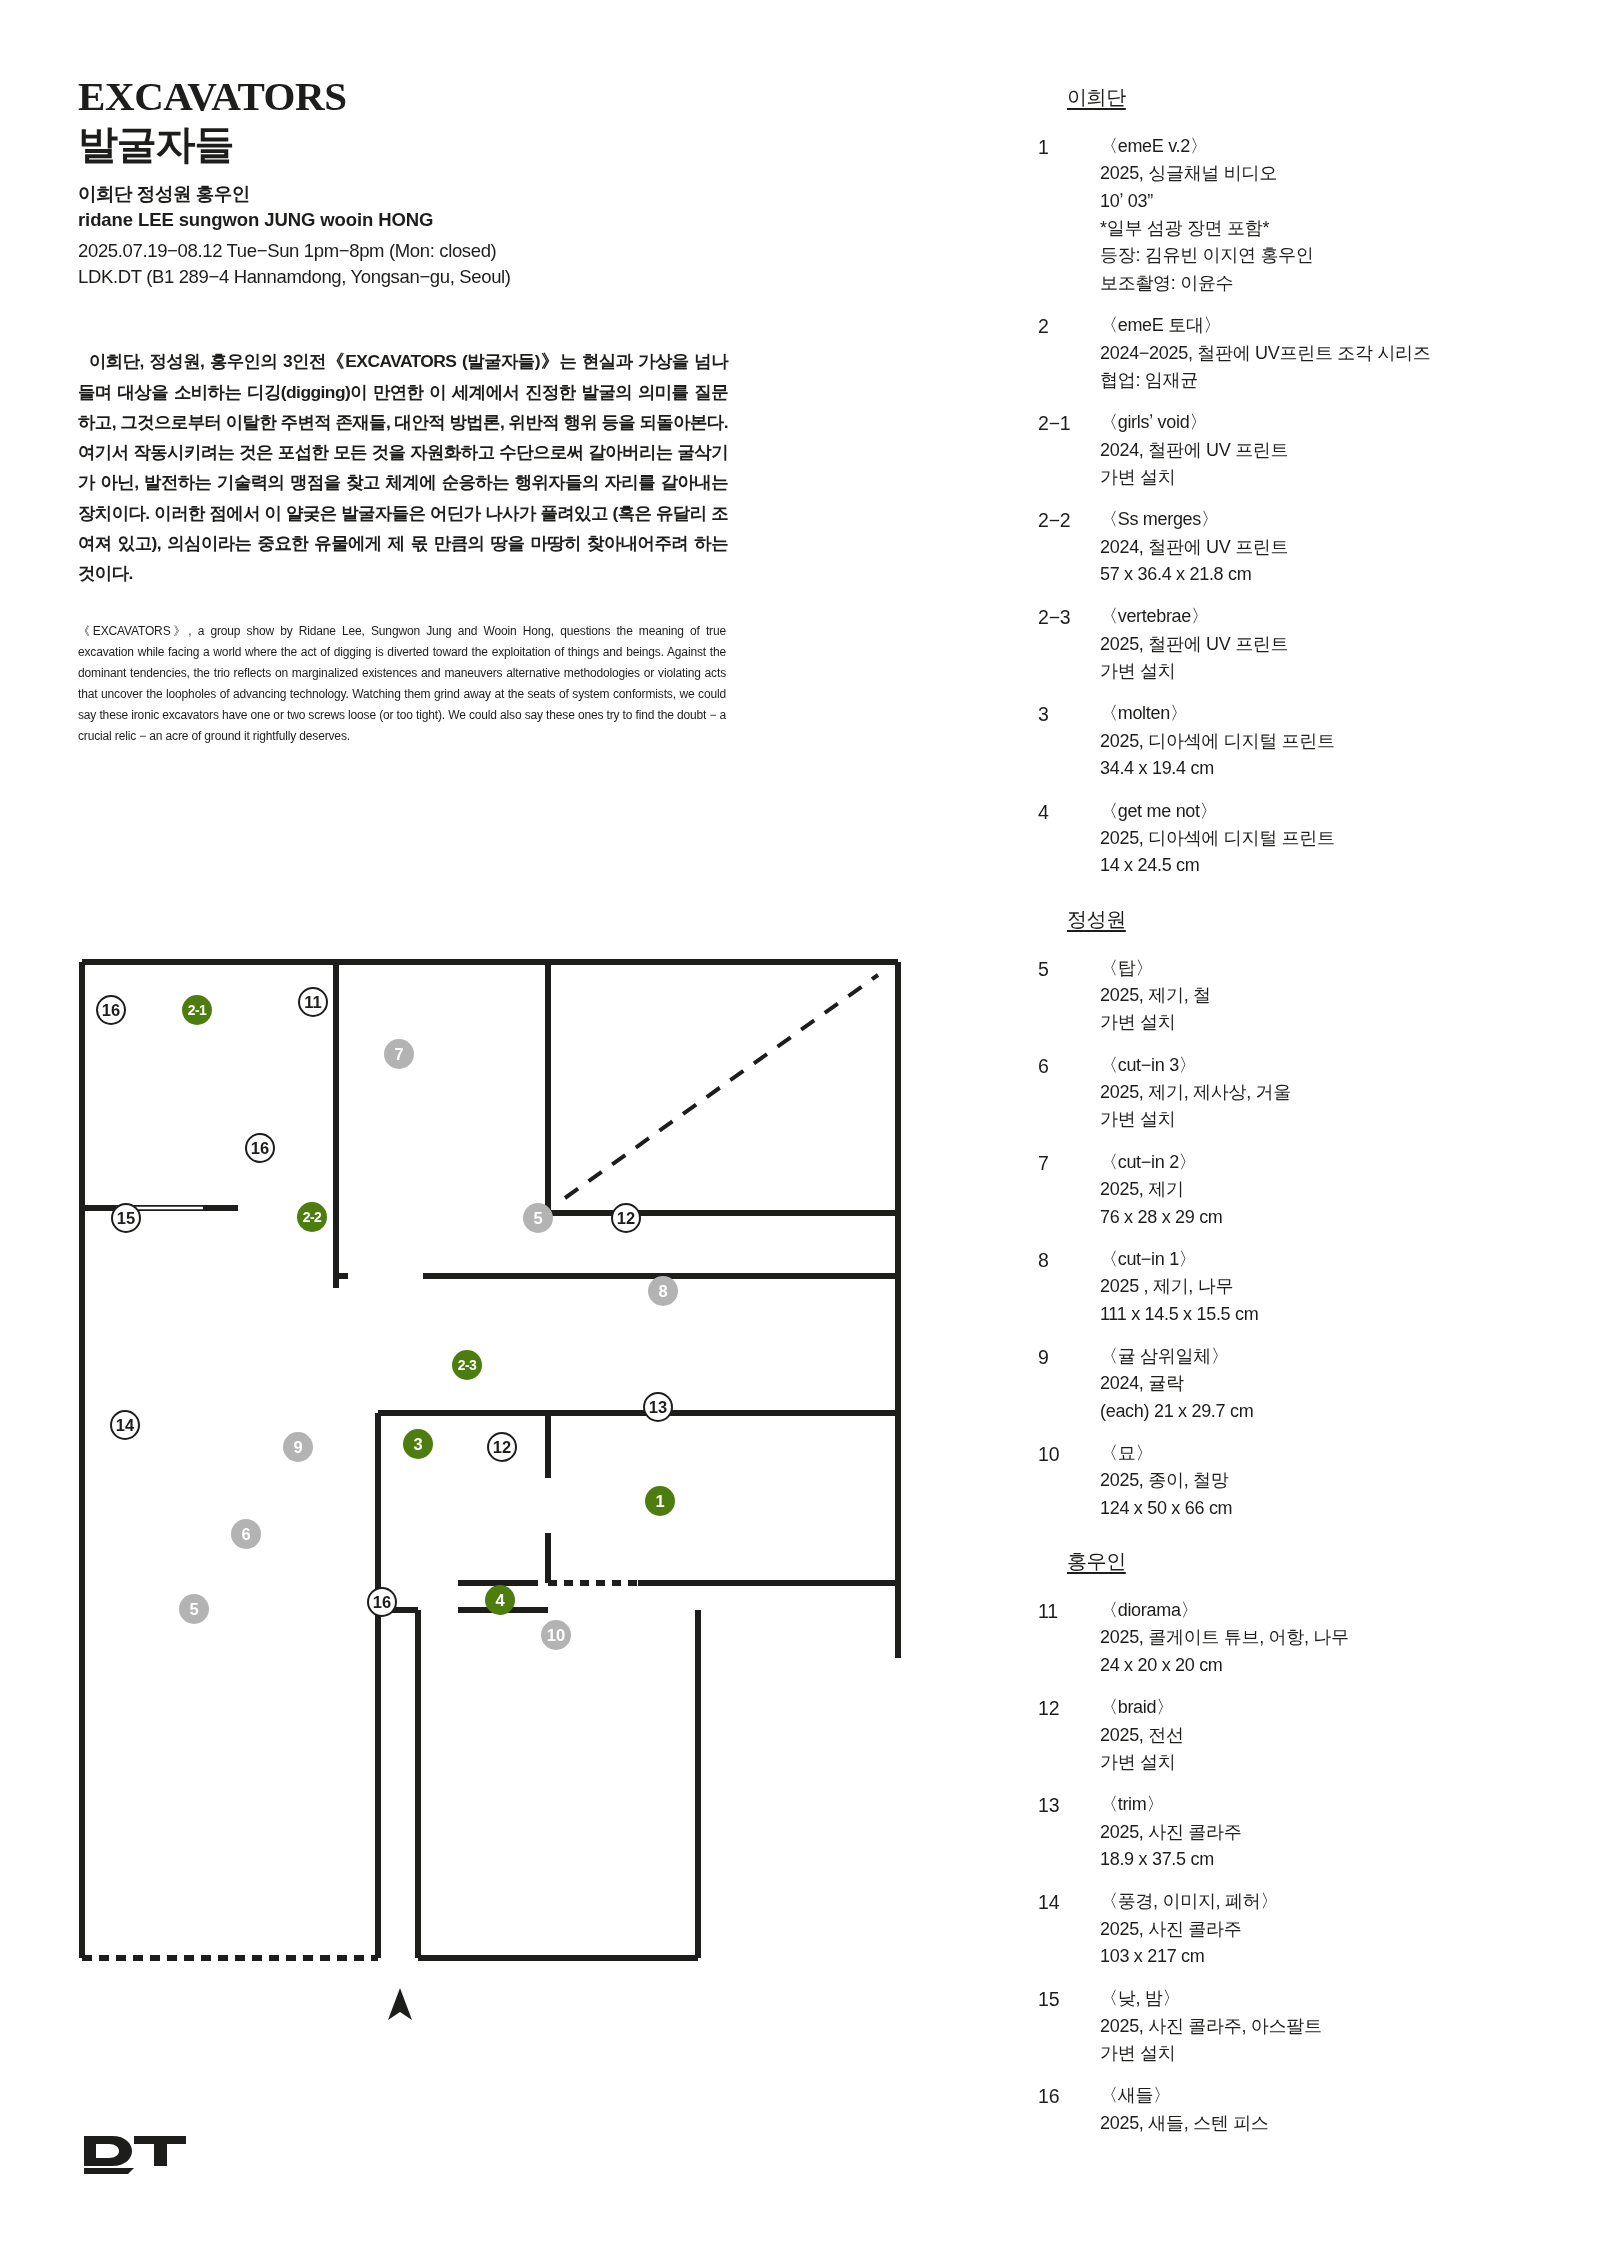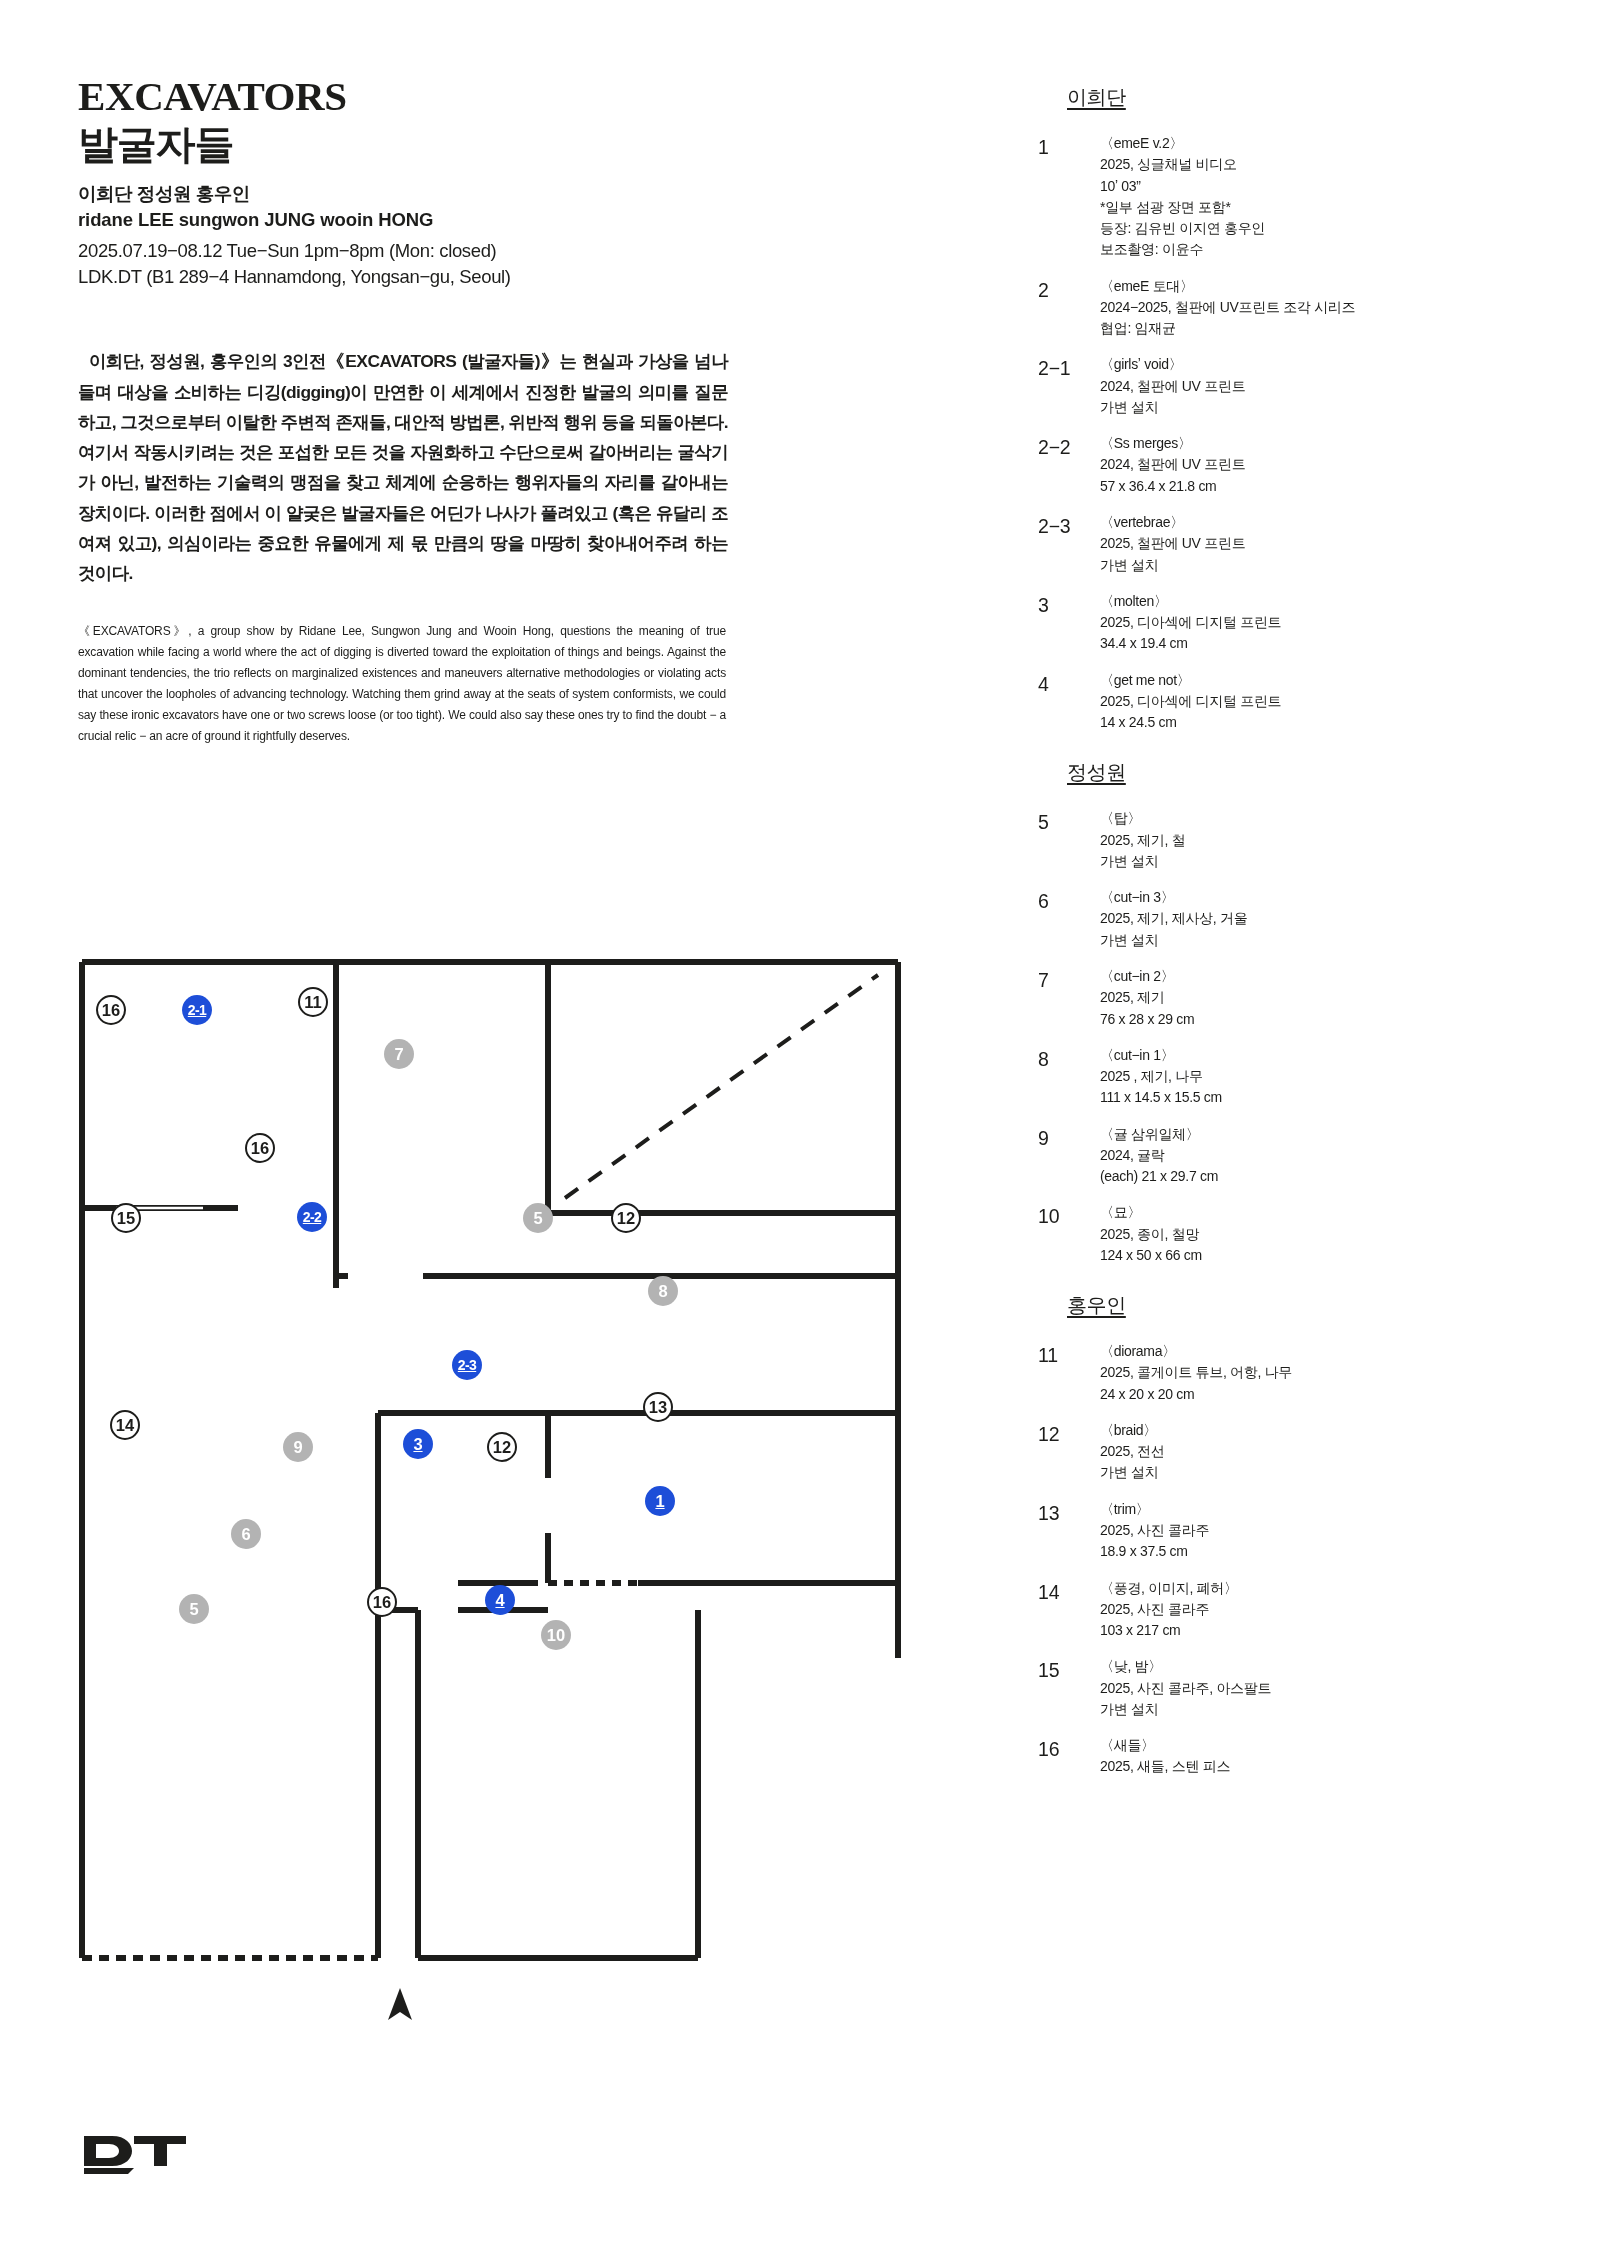--- a/index.html
+++ b/index.html
@@ -100,24 +100,23 @@
     font-weight: bold;
     line-height: 1;
     user-select: none;
   }
   .m-outline {
     background: #ffffff;
     border: 2.6px solid #1d1d1b;
     color: #1d1d1b;
   }
   .m-black {
-    background: #1d4ed8;
+    background: #4d7c0f;
     color: #ffffff;
     border: none;
-    text-decoration: underline;
   }
   .m-gray {
     background: #b3b3b3;
     color: #ffffff;
     border: none;
   }
   .m-sz1 { width: 30px; height: 30px; font-size: 16.5px; }
   .m-sz2 { width: 30px; height: 30px; font-size: 14px; letter-spacing: -0.6px; }
 
   
@@ -155,21 +154,21 @@
   .work-no {
     width: 62px;
     flex: 0 0 62px;
     font-size: 19.5px;
     line-height: 1.52;
     color: #1d1d1b;
     letter-spacing: -0.2px;
   }
   .work-body {
     flex: 1 1 auto;
-    font-size: 14px;
+    font-size: 18px;
     line-height: 1.52;
     color: #1d1d1b;
     letter-spacing: -0.3px;
   }
   .work-body .ln { display: block; white-space: nowrap; }
 </style>
 </head>
 <body>
 
 <div class="page">

